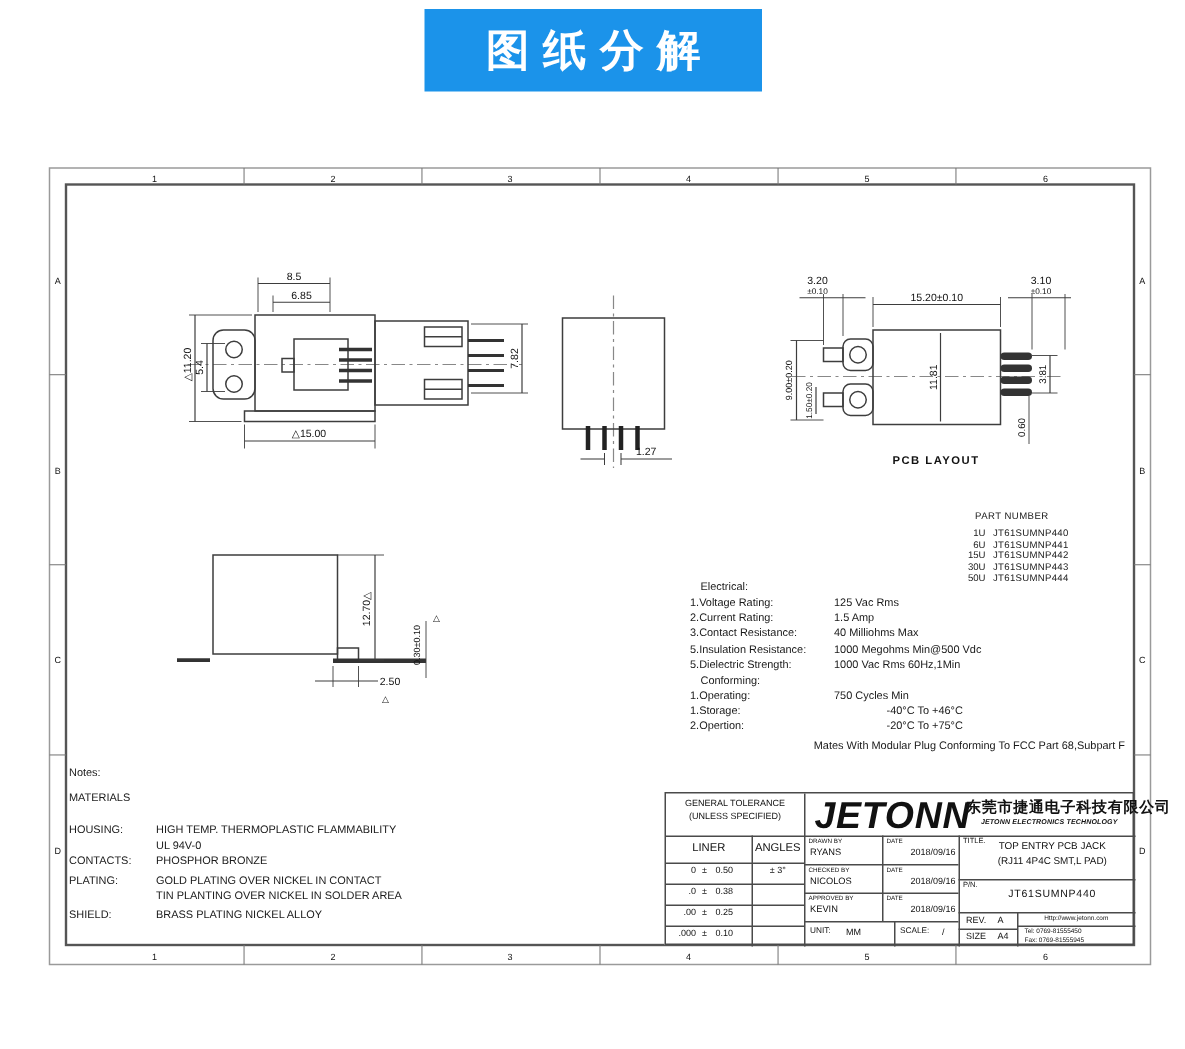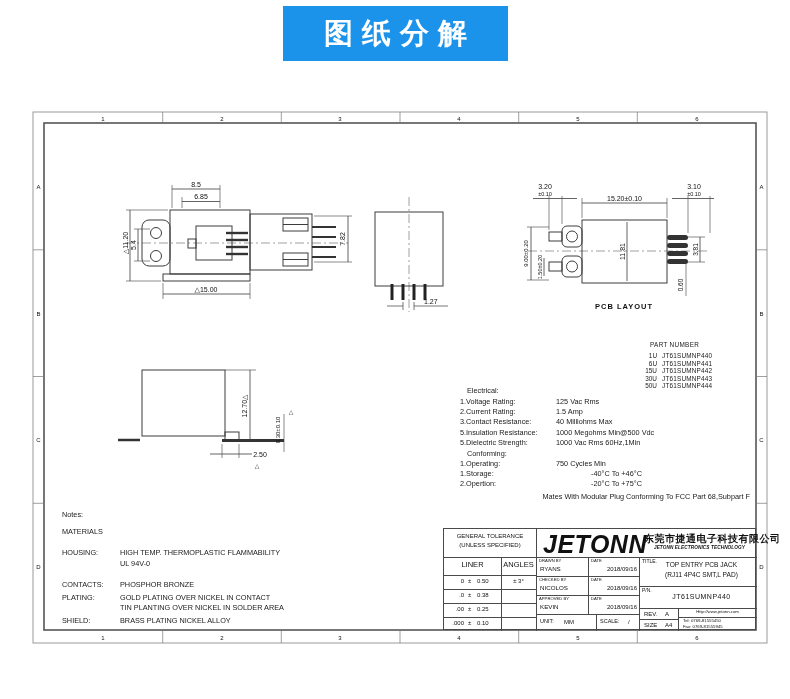--- a/index.html
+++ b/index.html
@@ -26,21 +26,21 @@
   .pnrow .q{width:17px;text-align:right;}
   .pnrow .p{margin-left:5px;letter-spacing:.2px;}
   
   .specs{position:absolute;left:450px;top:386px;width:300px;font-size:7.3px;}
   .specs .sh{margin-left:17px;line-height:10.5px;}
   .srow{display:flex;line-height:10.4px;}
   .srow .sl{margin-left:10px;width:96px;}
   .srow.tight{line-height:9.2px;gap:35px;}
   .specs .fn{margin-top:4px;line-height:10px;text-align:right;}
   
-  .notes{position:absolute;left:62px;top:510px;width:300px;font-size:7.3px;}
+  .notes{position:absolute;left:46px;top:510px;width:300px;font-size:7.3px;}
   .nrow{display:flex;line-height:10.5px;}
   .nrow .nl{width:58px;}
   .nrow .nv{flex:1;}
   
   .tb{position:absolute;left:443px;top:528px;width:313px;height:102px;
       border:1.3px solid #4a4a4a;box-sizing:border-box;background:#fff;}
   .tb .vl{position:absolute;width:1px;background:#4a4a4a;}
   .tb .hl{position:absolute;height:1px;background:#4a4a4a;}
   .tb .t{color:#111;}
   .logo{font-style:italic;font-weight:900;font-size:25px;letter-spacing:0.5px;}
@@ -324,21 +324,21 @@
   <div style="line-height:10px;">Notes:</div>
   <div style="margin-top:7px;line-height:10px;">MATERIALS</div>
   <div class="nrow" style="margin-top:11px;">
       <span class="nl">HOUSING:</span>
       <span class="nv">HIGH TEMP. THERMOPLASTIC FLAMMABILITY</span>
     </div>
   <div class="nrow">
       <span class="nl"></span>
       <span class="nv">UL 94V-0</span>
     </div>
-  <div class="nrow" style="margin-top:11px;">
+  <div class="nrow" style="margin-top:0;">
       <span class="nl">CONTACTS:</span>
       <span class="nv">PHOSPHOR BRONZE</span>
     </div>
   <div class="nrow" style="margin-top:2px;">
       <span class="nl">PLATING:</span>
       <span class="nv">GOLD PLATING OVER NICKEL IN CONTACT</span>
     </div>
   <div class="nrow">
       <span class="nl"></span>
       <span class="nv">TIN PLANTING OVER NICKEL IN SOLDER AREA</span>

